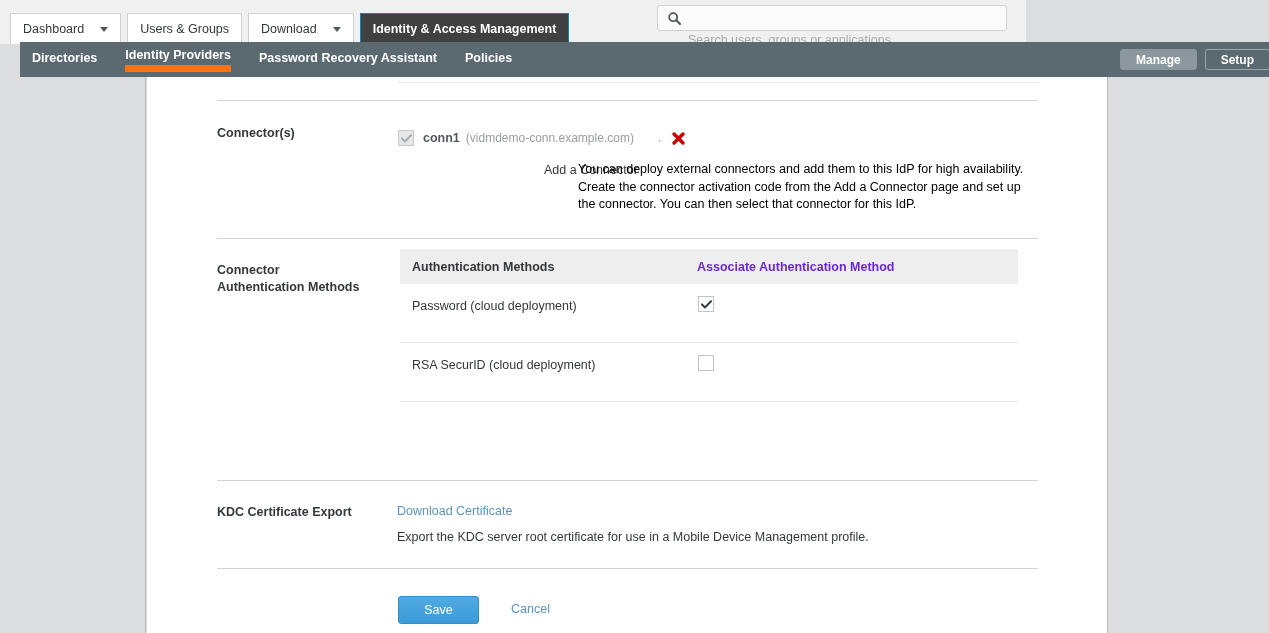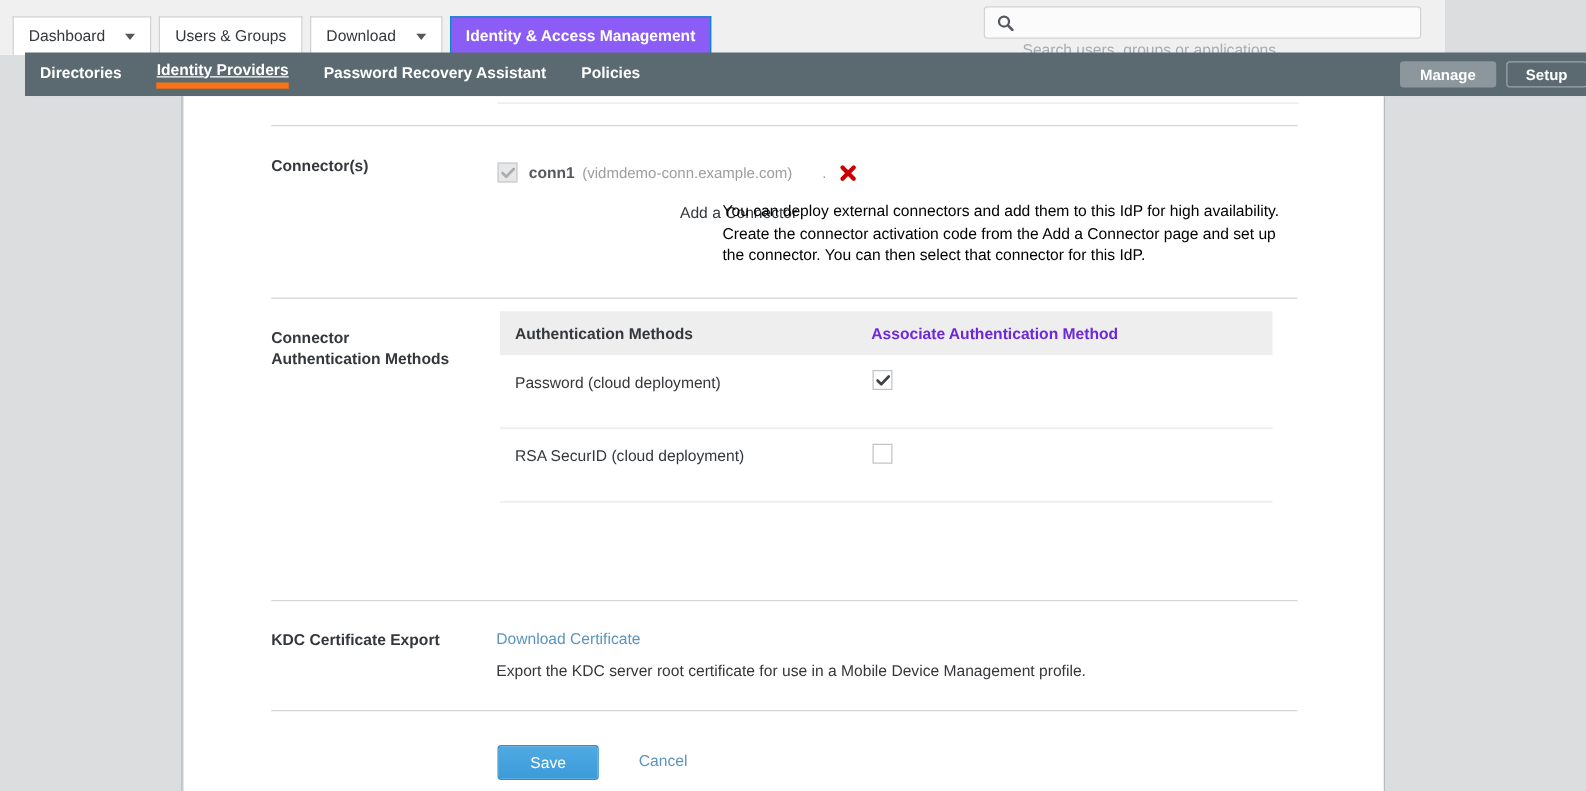--- a/index.html
+++ b/index.html
@@ -15,21 +15,21 @@
     font-family: "Liberation Sans", sans-serif;
     font-size: 12px;
     color: #34383c;
     -webkit-font-smoothing: none;
   }
 
   
   .topbar {
     position: absolute;
     left: 0; top: 0;
-    width: 1156px;
+    width: 1026px;
     height: 44px;
     background: #f0f0f0;
     box-sizing: border-box;
   }
   .tabs {
     position: absolute;
     left: 10px;
     top: 11px;
     display: flex;
     align-items: flex-end;
@@ -52,21 +52,21 @@
     white-space: nowrap;
   }
   .tab .caret {
     margin-left: 16px;
     width: 0; height: 0;
     border-left: 4px solid transparent;
     border-right: 4px solid transparent;
     border-top: 5px solid #54585c;
   }
   .tab.active {
-    background: #8b5cf6;
+    background: #404040;
     border-color: #0e84c8;
     color: #ffffff;
     font-weight: bold;
     height: 31px;
   }
 
   .searchwrap {
     position: absolute;
     right: 19px;
     top: 5px;
@@ -123,22 +123,21 @@
   .subnav-item {
     color: #ffffff;
     font-size: 12.5px;
     font-weight: bold;
     margin-right: 28px;
     padding-bottom: 3px;
     cursor: pointer;
     white-space: nowrap;
   }
   .subnav-item.active {
-    border-bottom: 5px solid #f97316;
-    text-decoration: underline;
+    border-bottom: 7px solid #f97316;
   }
   .subnav-actions {
     position: absolute;
     right: 19px;
     top: 7px;
     display: flex;
     align-items: center;
   }
   .gbtn {
     height: 21px;

